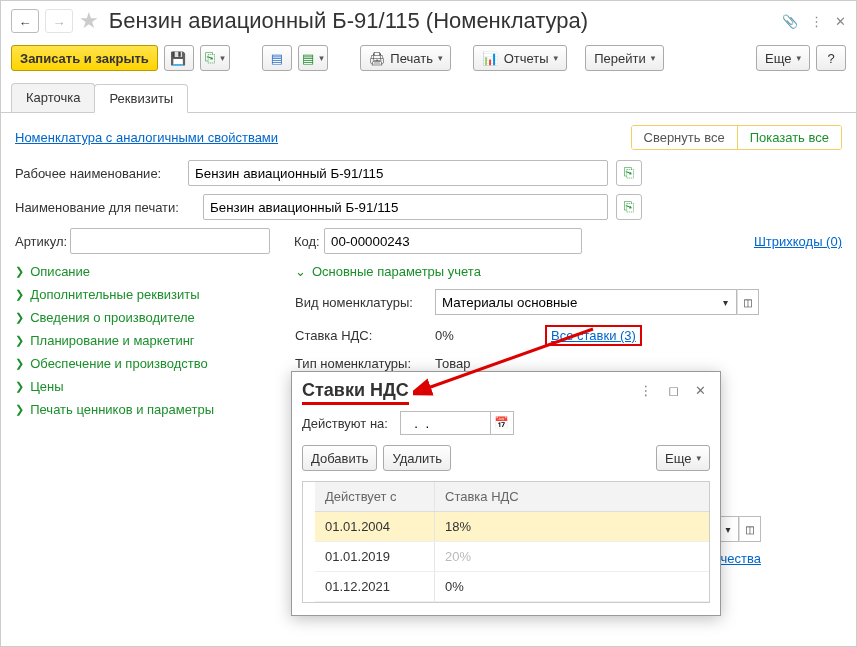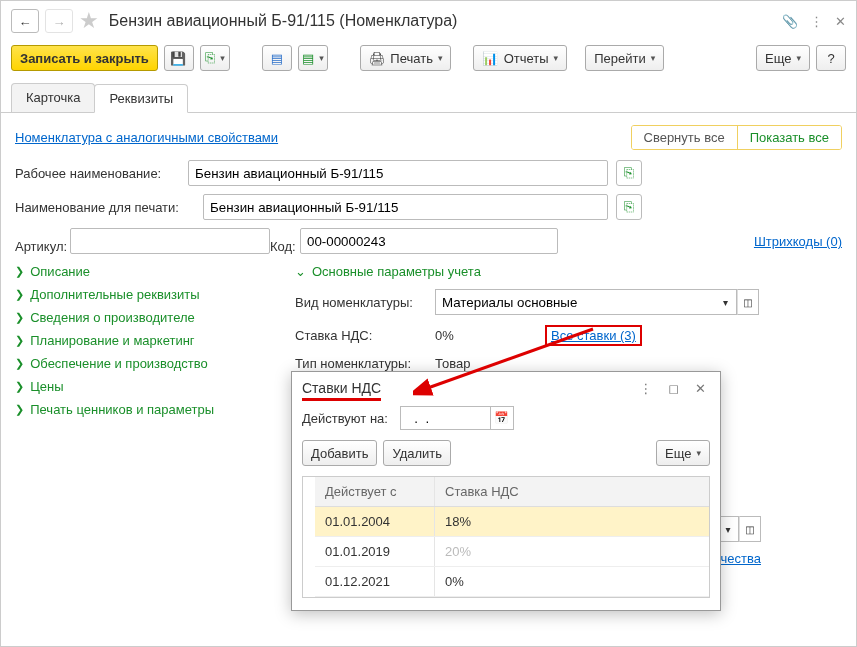--- a/index.html
+++ b/index.html
@@ -1,21 +1,21 @@
 <!DOCTYPE html>
 <html><head>
 <meta charset="utf-8">
 <style>
   * { box-sizing: border-box; }
   body { margin:0; font-family: Arial, sans-serif; font-size:13px; background:#fff; color:#333; }
   .frame { width:857px; height:647px; border:1px solid #ccc; position:relative; background:#fff;}
   .titlebar { display:flex; align-items:center; height:40px; padding:0 10px; gap:6px;}
   .nav-btn { width:28px; height:24px; border:1px solid #bbb; background:#fff; border-radius:3px; display:flex; align-items:center; justify-content:center; cursor:pointer;}
   .star { color:#ccc; font-size:22px;}
-  .title-text { font-size:16px; flex:1; margin-left:4px;}
+  .title-text { font-size:22px; flex:1; margin-left:4px;}
   .win-ctrl { display:flex; gap:12px; align-items:center; color:#888; }
   .win-ctrl span { cursor:pointer; }
   .toolbar { display:flex; align-items:center; padding:4px 10px 8px; gap:6px; flex-wrap:wrap;}
   .btn { height:26px; border:1px solid #aaa; background:linear-gradient(#fff,#eee); border-radius:3px; display:inline-flex; align-items:center; padding:0 8px; gap:5px; cursor:pointer; font-size:13px;}
   .btn.yellow { background:linear-gradient(#ffe34a,#ffd400); border-color:#b59a00; font-weight:bold;}
   .btn.icon-only { width:30px; padding:0; justify-content:center;}
   .btn .caret { font-size:9px; color:#555;}
   .toolbar-spacer { flex:1; }
   .tabs { display:flex; padding:0 10px; border-bottom:1px solid #ccc; gap:0; margin-top:4px;}
   .tab { padding:6px 14px; border:1px solid #ccc; border-bottom:none; background:#f3f3f3; border-radius:4px 4px 0 0; cursor:pointer; margin-right:-1px;}
@@ -39,21 +39,21 @@
   .sect-head { color:#1a8f2a; font-weight:normal; cursor:pointer; margin-bottom:10px; display:flex; gap:6px; align-items:center;}
   .field-row { display:flex; align-items:center; gap:10px; margin-bottom:10px;}
   .field-row .flabel { width:130px;}
   .lookup { display:flex; }
   .lookup input { height:26px; border:1px solid #bbb; padding:0 6px; width:280px; border-right:none;}
   .lookup .lbtn { width:22px; height:26px; border:1px solid #bbb; background:#fff; display:flex; align-items:center; justify-content:center; cursor:pointer; font-size:10px; border-left:none;}
   .lookup .lbtn + .lbtn { border-left:1px solid #ddd;}
   .red-box { border:2px solid #d00; padding:1px 4px; display:inline-block;}
   .popup { position:absolute; left:290px; top:370px; width:430px; background:#fff; border:1px solid #999; box-shadow:0 3px 15px rgba(0,0,0,.25);}
   .popup-head { display:flex; align-items:center; padding:8px 10px 4px; gap:8px;}
-  .popup-title { font-size:14px; flex:1;}
+  .popup-title { font-size:18px; flex:1;font-weight:bold;}
   .popup-title span { border-bottom:3px solid #d00; padding-bottom:2px;}
   .popup-head .pctrl { color:#777; cursor:pointer; padding:0 4px;}
   .popup-body { padding:6px 10px 12px;}
   .date-field { display:inline-flex;}
   .date-field input { width:90px; height:24px; border:1px solid #bbb; padding:0 6px; border-right:none;}
   .date-field .cal { width:24px; height:24px; border:1px solid #bbb; display:flex; align-items:center; justify-content:center; font-size:12px; cursor:pointer;}
   .popup-toolbar { display:flex; gap:6px; margin:10px 0;}
   .table { border:1px solid #ccc;padding-left:12px; }
   .trow { display:flex; }
   .trow > div { padding:7px 10px; }
@@ -141,24 +141,24 @@
       <div class="copy-btn">⎘</div>
     </div>
 
     <div class="frow">
       <label style="min-width:180px">Наименование для печати:</label>
       <input class="text-input" style="width: 405px;" value="Бензин авиационный Б-91/115">
       <div class="copy-btn">⎘</div>
     </div>
 
     <div class="frow" style="justify-content:space-between">
-      <div style="display:flex;align-items:flex-end;gap:0">
+      <div style="display:flex;align-items:center;gap:0">
         <label style="min-width:55px">Артикул:</label>
         <input class="text-input" style="width: 200px;" value="">
-        <label style="min-width:30px;margin-left:0">Код:</label>
+        <label style="min-width:30px;margin-left:24px">Код:</label>
         <input class="text-input" style="width: 258px;" value="00-00000243">
       </div>
       <span class="link">Штрихкоды (0)</span>
     </div>
 
     <div class="cols">
 
       <div class="side-tree">
         <div class="tree-item">
             <span class="chev">❯</span>

